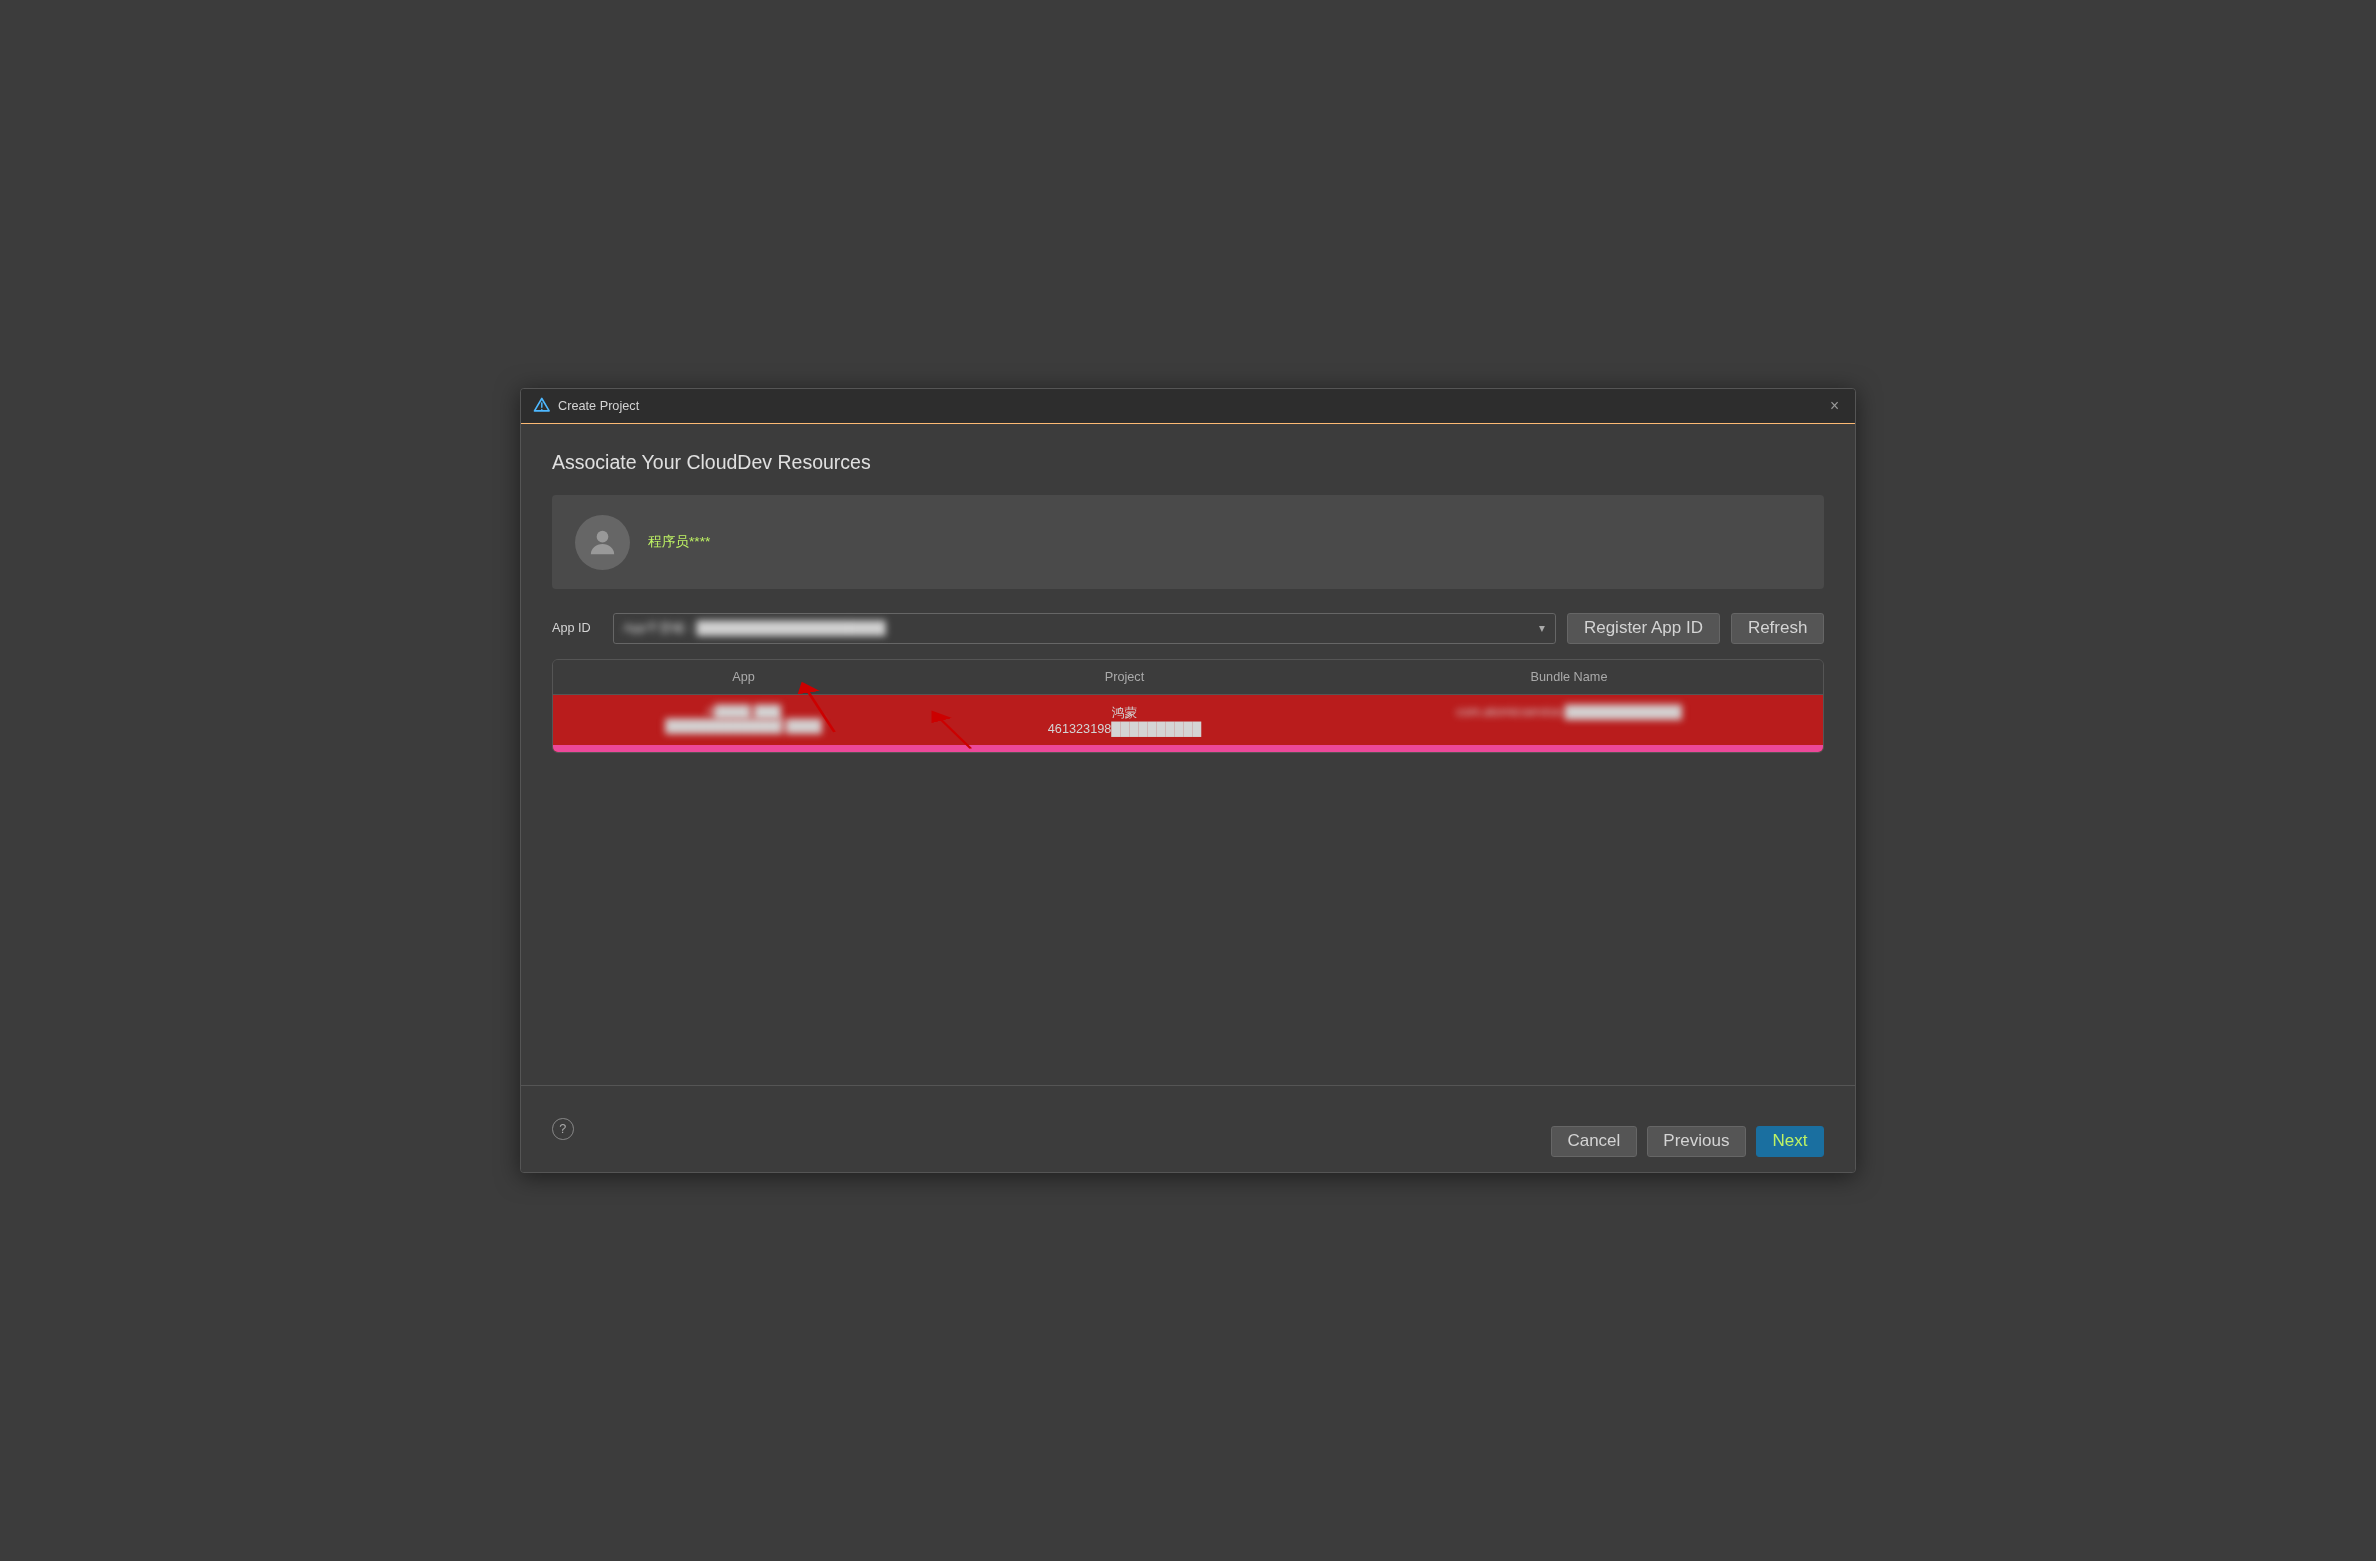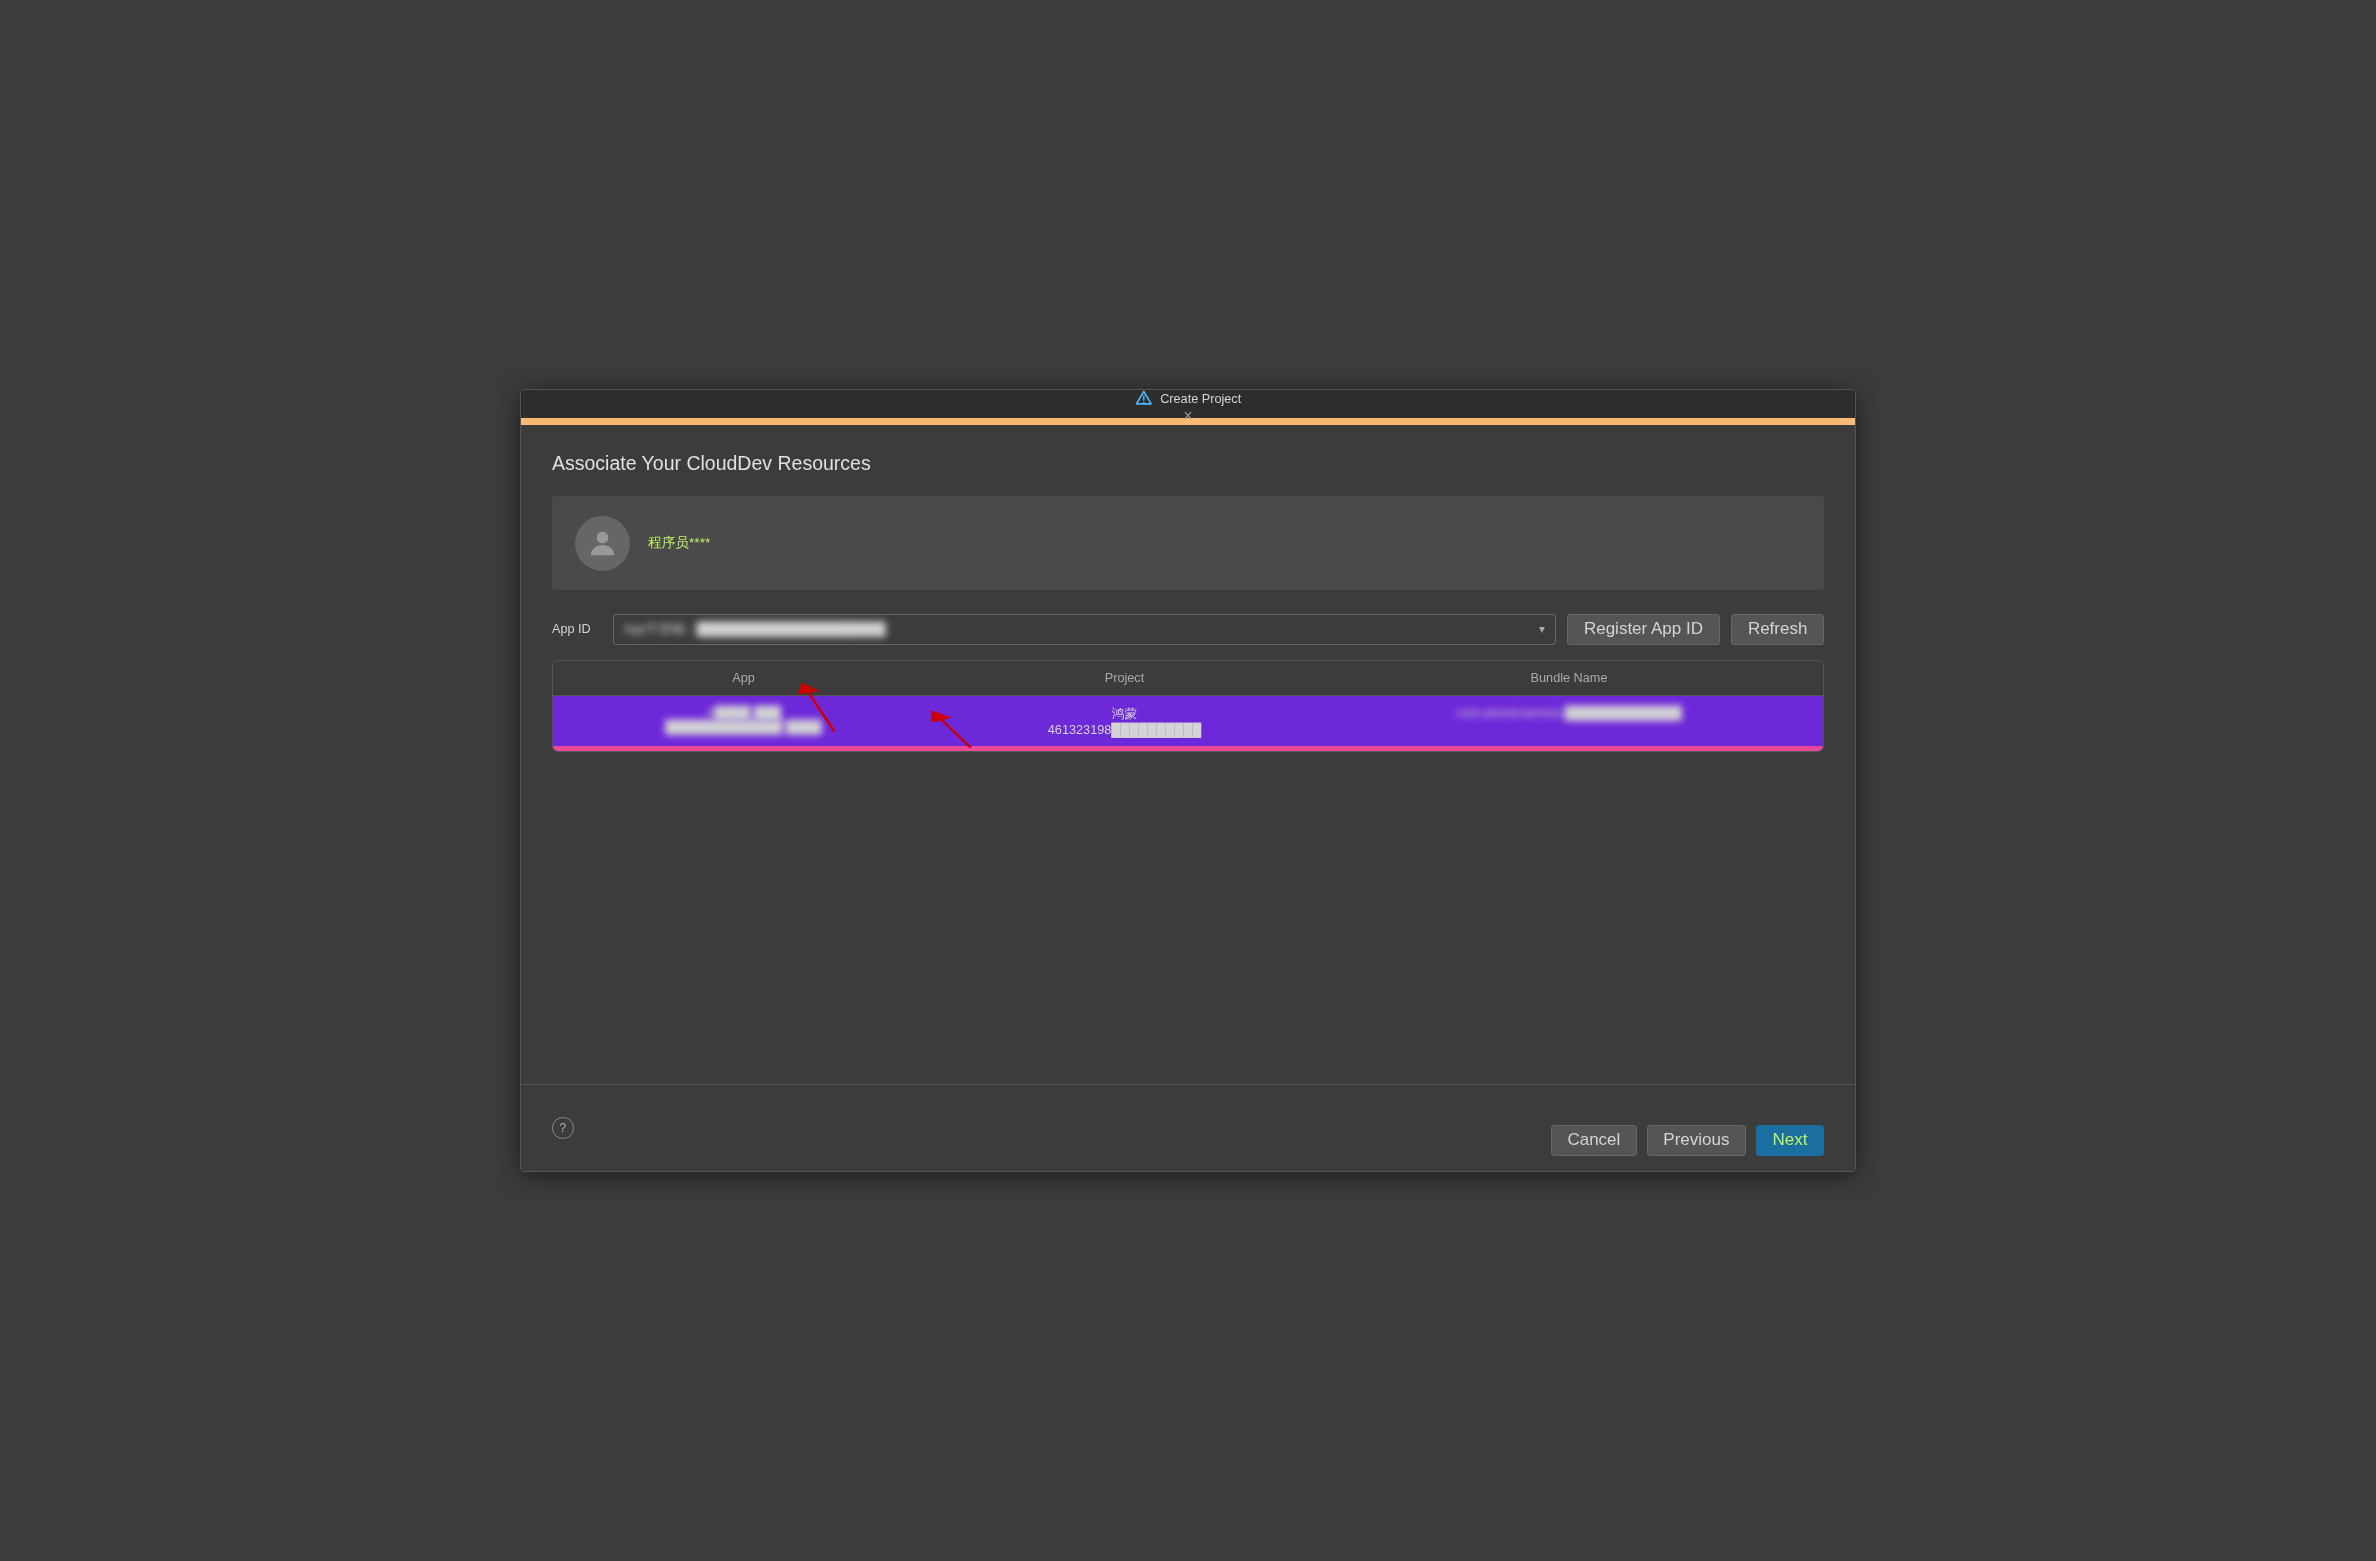--- a/index.html
+++ b/index.html
@@ -28,22 +28,21 @@
       box-shadow: 0 3.9px 23.4px rgba(0,0,0,0.5);
     }
 
     .titlebar {
       background: #2d2d2d;
       height: 35px;
       display: flex;
       align-items: center;
       padding: 0 11.7px;
       justify-content: space-between;
-      border-bottom: 7px solid #fdba74;
-      flex-direction: column;
+      border-bottom: 1px solid #fdba74;
     }
 
     .titlebar-left {
       display: flex;
       align-items: center;
       gap: 7.8px;
     }
 
     .titlebar-logo {
       width: 17.6px;
@@ -191,22 +190,22 @@
     .table-header-cell {
       padding: 9.8px 15.6px;
       font-size: 12.7px;
       color: #aaa;
       font-weight: 400;
     }
 
     .table-row {
       display: grid;
       grid-template-columns: 30% 30% 40%;
-      background: #6d28d9;
-      border-bottom: 5px solid #ec4899;
+      background: #b91c1c;
+      border-bottom: 7px solid #ec4899;
     }
 
     .table-cell {
       padding: 9.8px 15.6px;
       font-size: 12.7px;
       color: #d4d4d4;
     }
 
     .blurred {
       filter: blur(3.9px);

